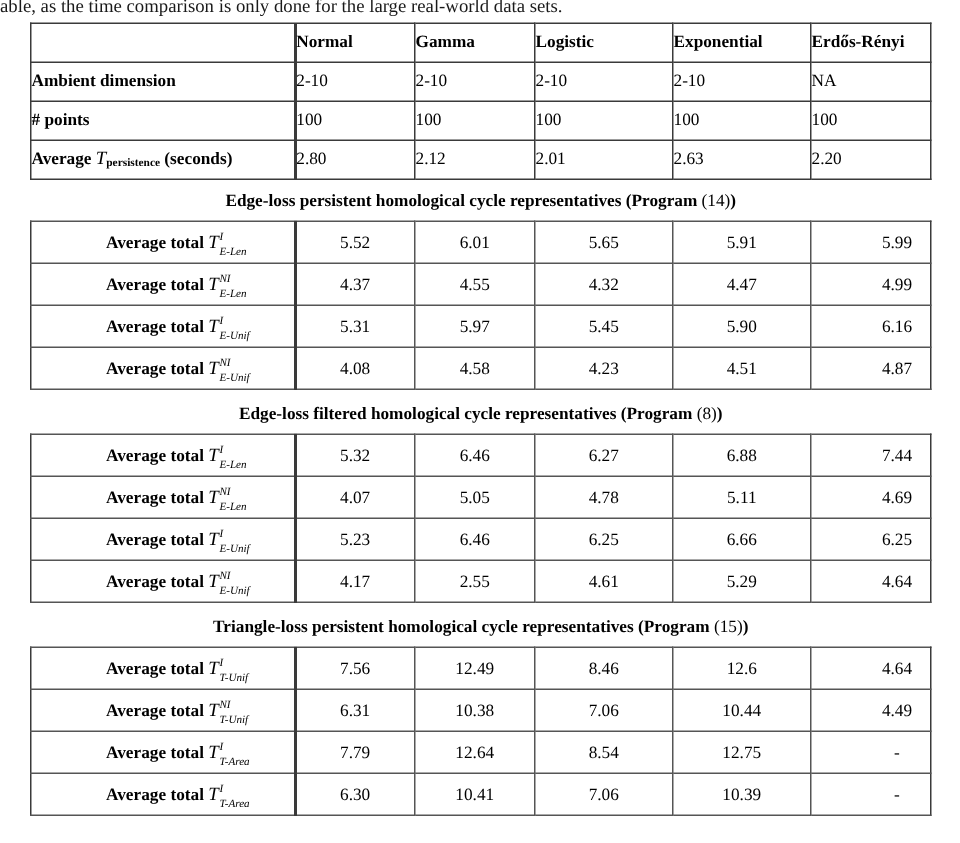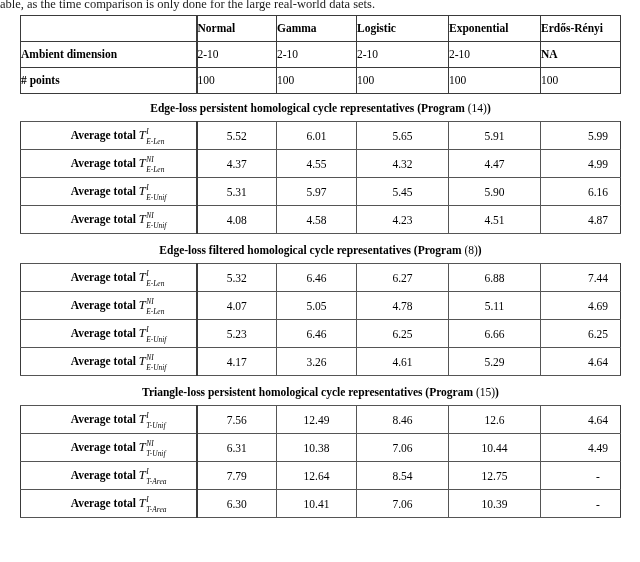--- a/index.html
+++ b/index.html
@@ -161,33 +161,41 @@
         <td class="bt bb br hdr">Exponential</td>
         <td class="bt bb br hdr">Erdős-Rényi</td>
       </tr>
 
       <tr>
         <td class="bl bb lbl" style="border-right:2.6px double #3a3a3a;border-top:1.2px solid #3a3a3a;">Ambient dimension</td>
         <td class="bb br" style="border-top:1.2px solid #3a3a3a;">2-10</td>
         <td class="bb br" style="border-top:1.2px solid #3a3a3a;">2-10</td>
         <td class="bb br" style="border-top:1.2px solid #3a3a3a;">2-10</td>
         <td class="bb br" style="border-top:1.2px solid #3a3a3a;">2-10</td>
-        <td class="bb br" style="border-top:1.2px solid #3a3a3a;font-weight:bold;">NA</td>
+        <td class="bb br" style="border-top:1.2px solid #3a3a3a;">NA</td>
       </tr>
 
       <tr>
         <td class="bl bb lbl" style="border-right:2.6px double #3a3a3a;"># points</td>
         <td class="bb br">100</td>
         <td class="bb br">100</td>
         <td class="bb br">100</td>
         <td class="bb br">100</td>
         <td class="bb br">100</td>
       </tr>
 
 
+      <tr>
+        <td class="bl bb lbl" style="border-right:2.6px double #3a3a3a;"><span>Average </span><span class="mathvar">T</span><span class="subplain">persistence</span><span> (seconds)</span></td>
+        <td class="bb br">2.80</td>
+        <td class="bb br">2.12</td>
+        <td class="bb br">2.01</td>
+        <td class="bb br">2.63</td>
+        <td class="bb br">2.20</td>
+      </tr>
     </tbody>
   </table>
 
   <div id="sections-host">
       <table class="block">
         <colgroup>
           <col class="c0">
           <col class="c1">
           <col class="c2">
           <col class="c3">
@@ -266,21 +274,21 @@
             <td class="first"><span>Average total </span><span class="mathvar">T</span><span class="supsub"><sup>I</sup><sub>E-Unif</sub></span></td>
             <td>5.23</td>
             <td>6.46</td>
             <td>6.25</td>
             <td>6.66</td>
             <td class="lastcol">6.25</td>
           </tr>
           <tr>
             <td class="first"><span>Average total </span><span class="mathvar">T</span><span class="supsub"><sup>NI</sup><sub>E-Unif</sub></span></td>
             <td>4.17</td>
-            <td>3.26</td>
+            <td>2.55</td>
             <td>4.61</td>
             <td>5.29</td>
             <td class="lastcol">4.64</td>
           </tr>
         </tbody>
       </table>
       <div style="height: 2px;"></div>
       <table class="block">
         <colgroup>
           <col class="c0">

